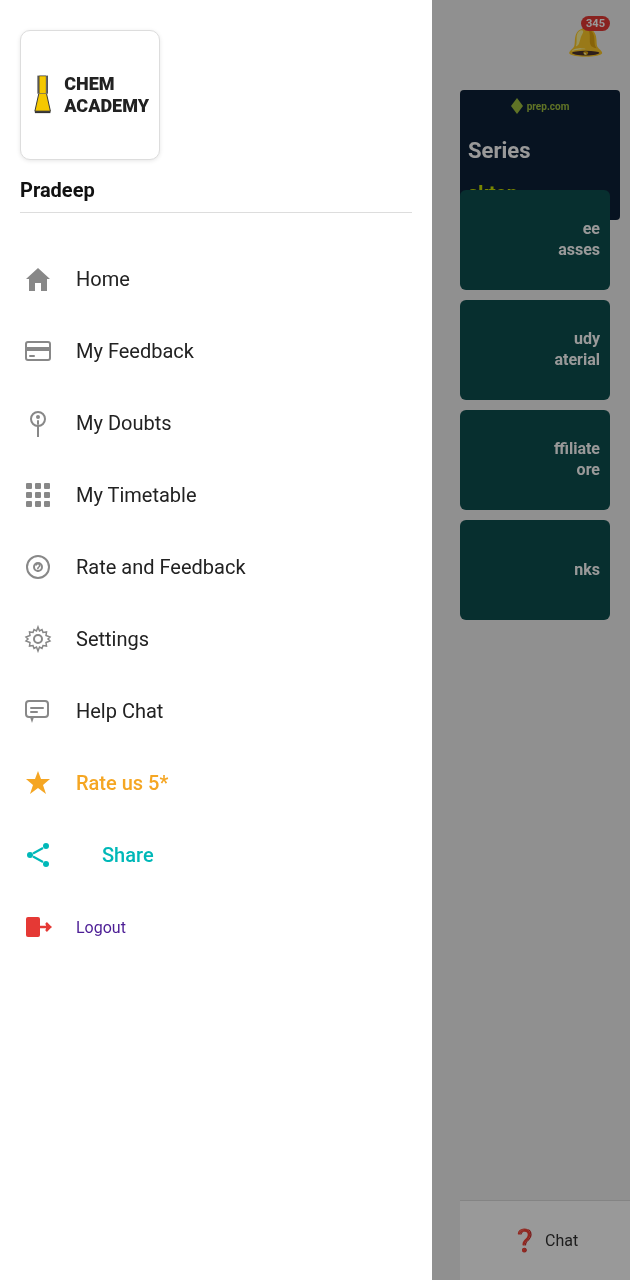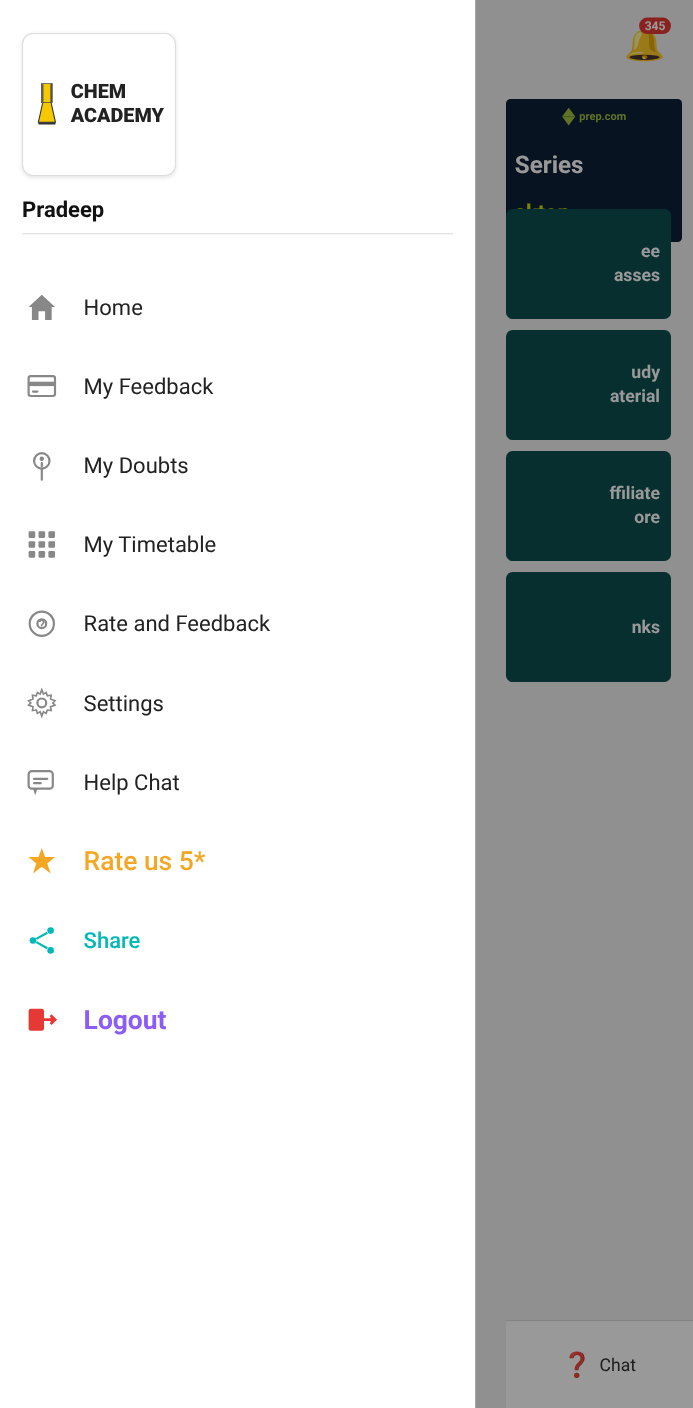--- a/index.html
+++ b/index.html
@@ -237,33 +237,34 @@
       justify-content: center;
       font-size: 24px;
       color: #666;
       flex-shrink: 0;
     }
     .menu-label {
       font-size: 20px;
       color: #222;
     }
     .menu-label-orange {
-      font-size: 24px;
+      font-size: 20px;
       color: #f5a623;
       font-weight: 500;
     }
     .menu-label-teal {
       font-size: 20px;
       color: #00b8b8;
       font-weight: 500;
+      margin-left: 26px;
     }
     .menu-label-red {
-      font-size: 24px;
-      color: #8b5cf6;
-      font-weight: 700;
+      font-size: 16px;
+      color: #4c1d95;
+      font-weight: 400;
     }
   </style>
 </head>
 <body>
 
 <div class="bg-content"></div>
 
 <div class="top-bar">
   <div class="bell-container">
     <span class="bell-icon">🔔</span>

